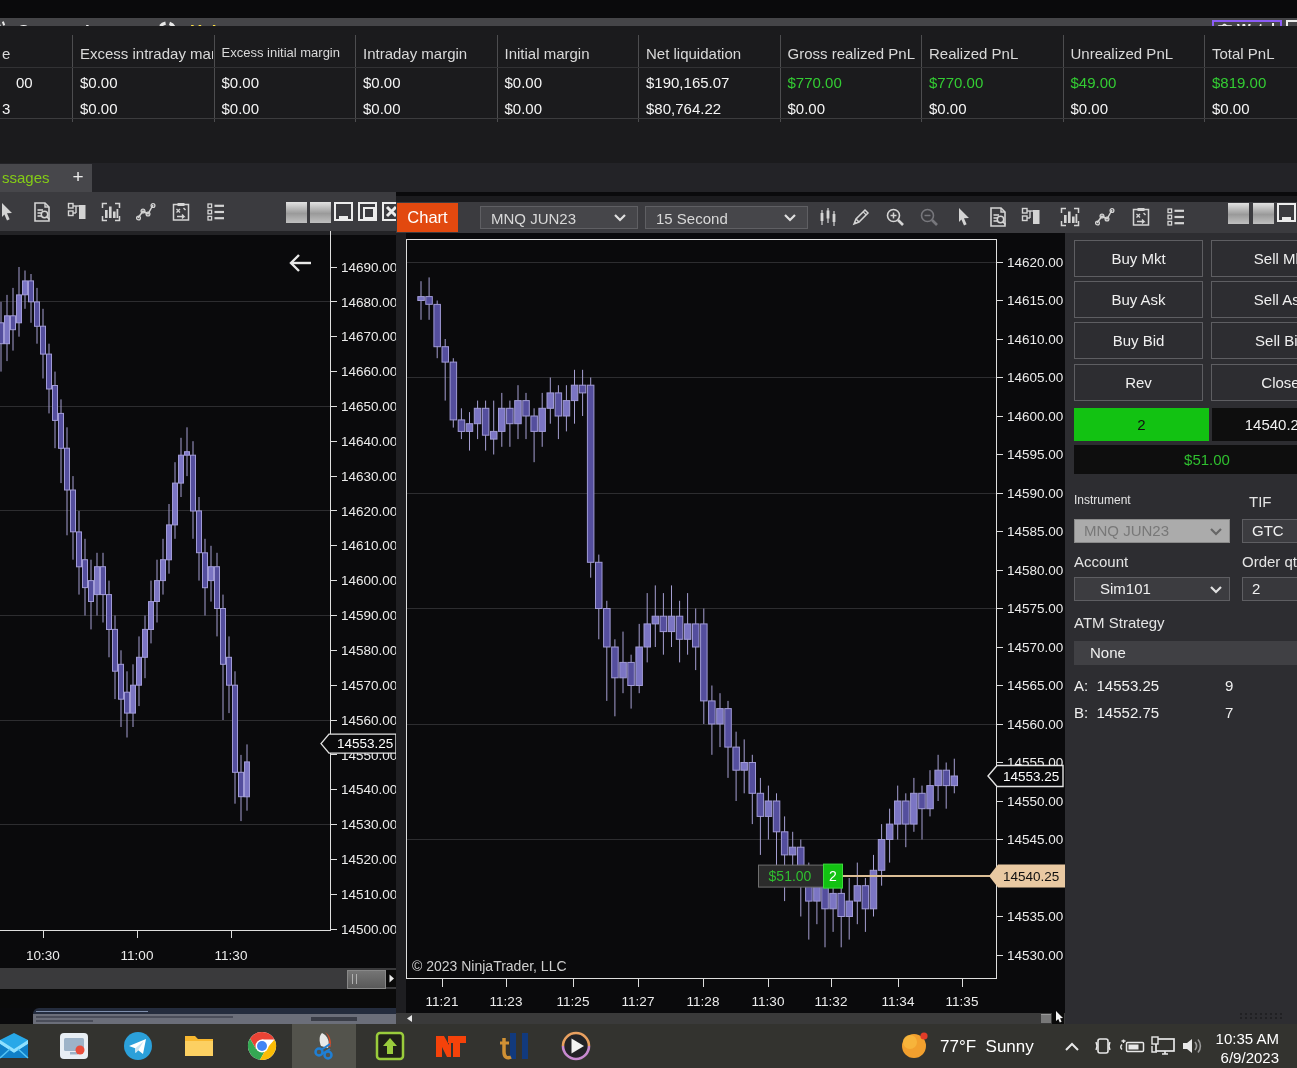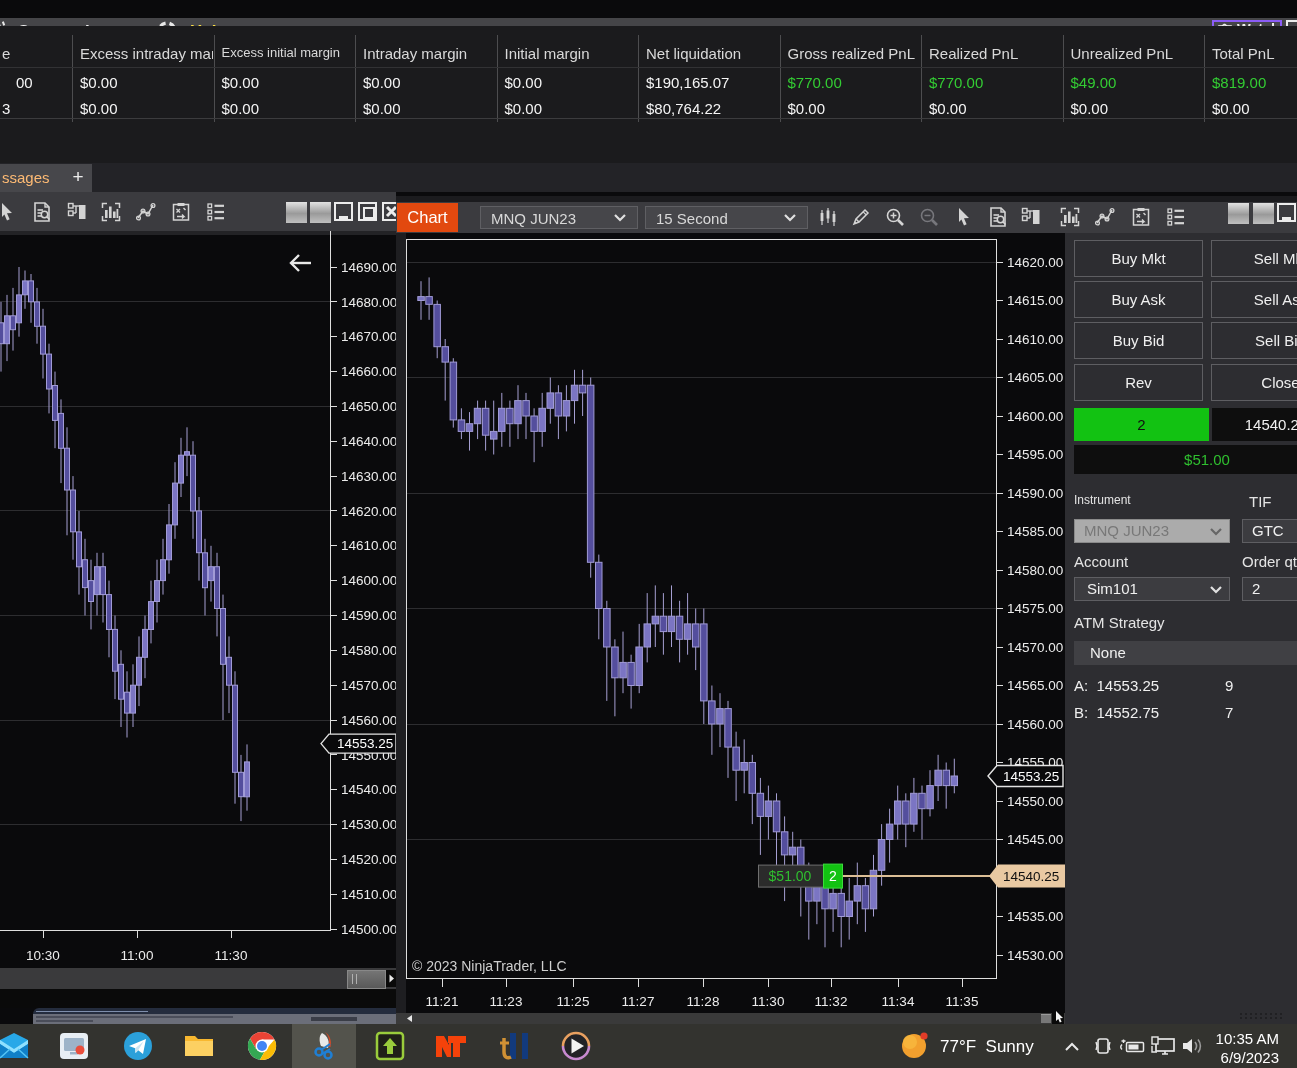--- a/index.html
+++ b/index.html
@@ -67,21 +67,21 @@
     <div style="position:absolute;left:929px;top:48px;color:#33cc33;font-size:15px">$770.00</div>
     <div style="position:absolute;left:929px;top:74px;color:#f5f5f5;font-size:15px">$0.00</div>
     <div style="position:absolute;left:1070.5px;top:19px;width:140px;overflow:hidden;white-space:nowrap;color:#d9d9d9;font-size:15px">Unrealized PnL</div>
     <div style="position:absolute;left:1070.5px;top:48px;color:#33cc33;font-size:15px">$49.00</div>
     <div style="position:absolute;left:1070.5px;top:74px;color:#f5f5f5;font-size:15px">$0.00</div>
     <div style="position:absolute;left:1212px;top:19px;width:140px;overflow:hidden;white-space:nowrap;color:#d9d9d9;font-size:15px">Total PnL</div>
     <div style="position:absolute;left:1212px;top:48px;color:#33cc33;font-size:15px">$819.00</div>
     <div style="position:absolute;left:1212px;top:74px;color:#f5f5f5;font-size:15px">$0.00</div>
   </div>
 <div style="position:absolute;left:0;top:163px;width:1297px;height:29px;background:#232327">
-    <div style="position:absolute;left:0;top:1px;width:74px;height:28px;background:#47474b;color:#fdba74;font-size:15px;line-height:28px;padding-left:2px;box-sizing:border-box">ssages</div>
+    <div style="position:absolute;left:0;top:1px;width:74px;height:28px;background:#47474b;color:#84cc16;font-size:15px;line-height:28px;padding-left:2px;box-sizing:border-box">ssages</div>
     <div style="position:absolute;left:64px;top:1px;width:28px;height:28px;background:#47474b;color:#ececec;font-size:19px;line-height:26px;text-align:center">+</div>
   </div>
 <div style="position:absolute;left:396px;top:196px;width:901px;height:828px;background:#1b1b1e"></div>
 <div style="position:absolute;left:0;top:192px;width:396px;height:39px;background:#3b3b3f">
     <svg width="20" height="20" viewBox="0 0 20 20" style="position:absolute;left:-3.0px;top:10.0px">
       <path d="M5 1 L15 11 L10 11.3 L12.6 17.2 L10 18.4 L7.4 12.4 L5 15 Z" fill="#d4d4d4"></path>
     </svg>
     <svg width="20" height="20" viewBox="0 0 20 20" style="position:absolute;left:32.0px;top:10.0px">
       <path d="M3 1 H13 L17 5 V19 H3 Z" fill="none" stroke="#d4d4d4" stroke-width="1.6"></path>
       <path d="M13 1 V5 H17" fill="none" stroke="#d4d4d4" stroke-width="1.4"></path>
@@ -641,21 +641,21 @@
     <div style="position:absolute;left:147px;top:175px;width:128px;height:33px;background:#0e0e0e;color:#f0f0f0;font-size:15px;line-height:33px;text-align:center">14540.25</div>
     <div style="position:absolute;left:9px;top:212px;width:266px;height:29px;background:#0e0e0e;color:#2fbf2f;font-size:15px;line-height:29px;text-align:center">$51.00</div>
     <div style="position:absolute;left:9px;top:260px;color:#e4e4e4;font-size:12px">Instrument</div>
     <div style="position:absolute;left:184px;top:260px;color:#e4e4e4;font-size:15px">TIF</div>
     <div style="position:absolute;left:9px;top:286px;width:156px;height:24px;background:#ababab;border:1px solid #8a8a8a;box-sizing:border-box;color:#787878;font-size:15px;line-height:22px;padding-left:9px">MNQ JUN23<svg width="14" height="10" style="position:absolute;right:6px;top:7px">
         <path d="M2 2 L7 7 L12 2" stroke="#666" stroke-width="2.2" fill="none"></path>
       </svg></div>
     <div style="position:absolute;left:177px;top:286px;width:98px;height:24px;background:#3c3c40;border:1px solid #5e5e62;box-sizing:border-box;color:#f0f0f0;font-size:15px;line-height:22px;padding-left:9px">GTC</div>
     <div style="position:absolute;left:9px;top:320px;color:#e4e4e4;font-size:15px">Account</div>
     <div style="position:absolute;left:177px;top:320px;color:#e4e4e4;font-size:15px;white-space:nowrap">Order qty</div>
-    <div style="position:absolute;left:9px;top:344px;width:156px;height:24px;background:#3c3c40;border:1px solid #5e5e62;box-sizing:border-box;color:#f0f0f0;font-size:15px;line-height:22px;padding-left:12px">Sim101<svg width="14" height="10" style="position:absolute;right:6px;top:7px">
+    <div style="position:absolute;left:9px;top:344px;width:156px;height:24px;background:#3c3c40;border:1px solid #5e5e62;box-sizing:border-box;color:#f0f0f0;font-size:15px;line-height:22px;padding-left:25px">Sim101<svg width="14" height="10" style="position:absolute;right:6px;top:7px">
         <path d="M2 2 L7 7 L12 2" stroke="#e0e0e0" stroke-width="2.2" fill="none"></path>
       </svg></div>
     <div style="position:absolute;left:177px;top:344px;width:98px;height:24px;background:#38383c;border:1px solid #5e5e62;box-sizing:border-box;color:#f0f0f0;font-size:15px;line-height:22px;padding-left:9px">2</div>
     <div style="position:absolute;left:9px;top:381px;color:#e4e4e4;font-size:15px">ATM Strategy</div>
     <div style="position:absolute;left:9px;top:408px;width:266px;height:24px;background:#404044;color:#f0f0f0;font-size:15px;line-height:24px;padding-left:16px;box-sizing:border-box">None</div>
     <div style="position:absolute;left:9px;top:444px;color:#f0f0f0;font-size:15px">A:&nbsp;&nbsp;14553.25</div>
     <div style="position:absolute;left:160px;top:444px;color:#f0f0f0;font-size:15px">9</div>
     <div style="position:absolute;left:9px;top:471px;color:#f0f0f0;font-size:15px">B:&nbsp;&nbsp;14552.75</div>
     <div style="position:absolute;left:160px;top:471px;color:#f0f0f0;font-size:15px">7</div>
     <svg width="46" height="10" style="position:absolute;left:175px;top:779px">

